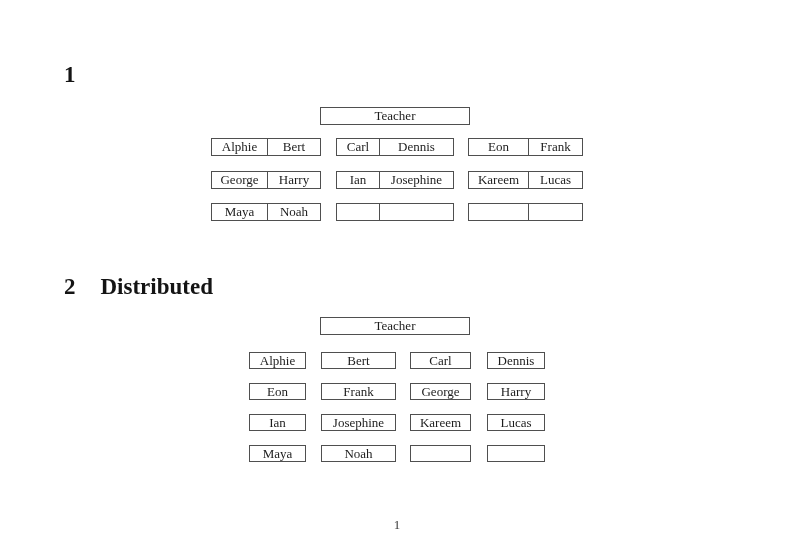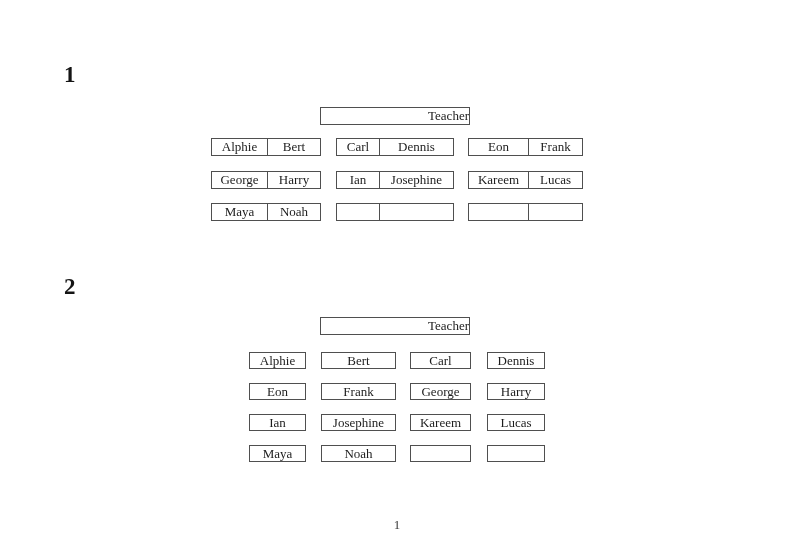--- a/index.html
+++ b/index.html
@@ -28,21 +28,21 @@
 
   .teacher-box {
     position: absolute;
     left: 320px;
     width: 150px;
     height: 18px;
     border: 1px solid #4f4f4f;
     box-sizing: border-box;
     display: flex;
     align-items: center;
-    justify-content: flex-end;
+    justify-content: center;
     font-size: 13px;
   }
   .teacher-1 { top: 107px; }
   .teacher-2 { top: 317px; }
 
   .desk {
     position: absolute;
     height: 18px;
     border: 1px solid #4f4f4f;
     box-sizing: border-box;
@@ -131,20 +131,21 @@
     <div class="dc dl" style="width:43px;"></div>
     <div class="dc dr"></div>
   </div>
   <div class="desk" style="left:468px; top:203px; width:115px;">
     <div class="dc dl" style="width:60px;"></div>
     <div class="dc dr"></div>
   </div>
 
   <div class="heading heading-2">
     <span>2</span>
+    <span>Distributed</span>
   </div>
 
   <div class="teacher-box teacher-2">
     <span>Teacher</span>
   </div>
 
   <div class="sdesk" style="left:249px; top:352px; width:57px;">Alphie</div>
   <div class="sdesk" style="left:321px; top:352px; width:75px;">Bert</div>
   <div class="sdesk" style="left:410px; top:352px; width:61px;">Carl</div>
   <div class="sdesk" style="left:487px; top:352px; width:58px;">Dennis</div>

